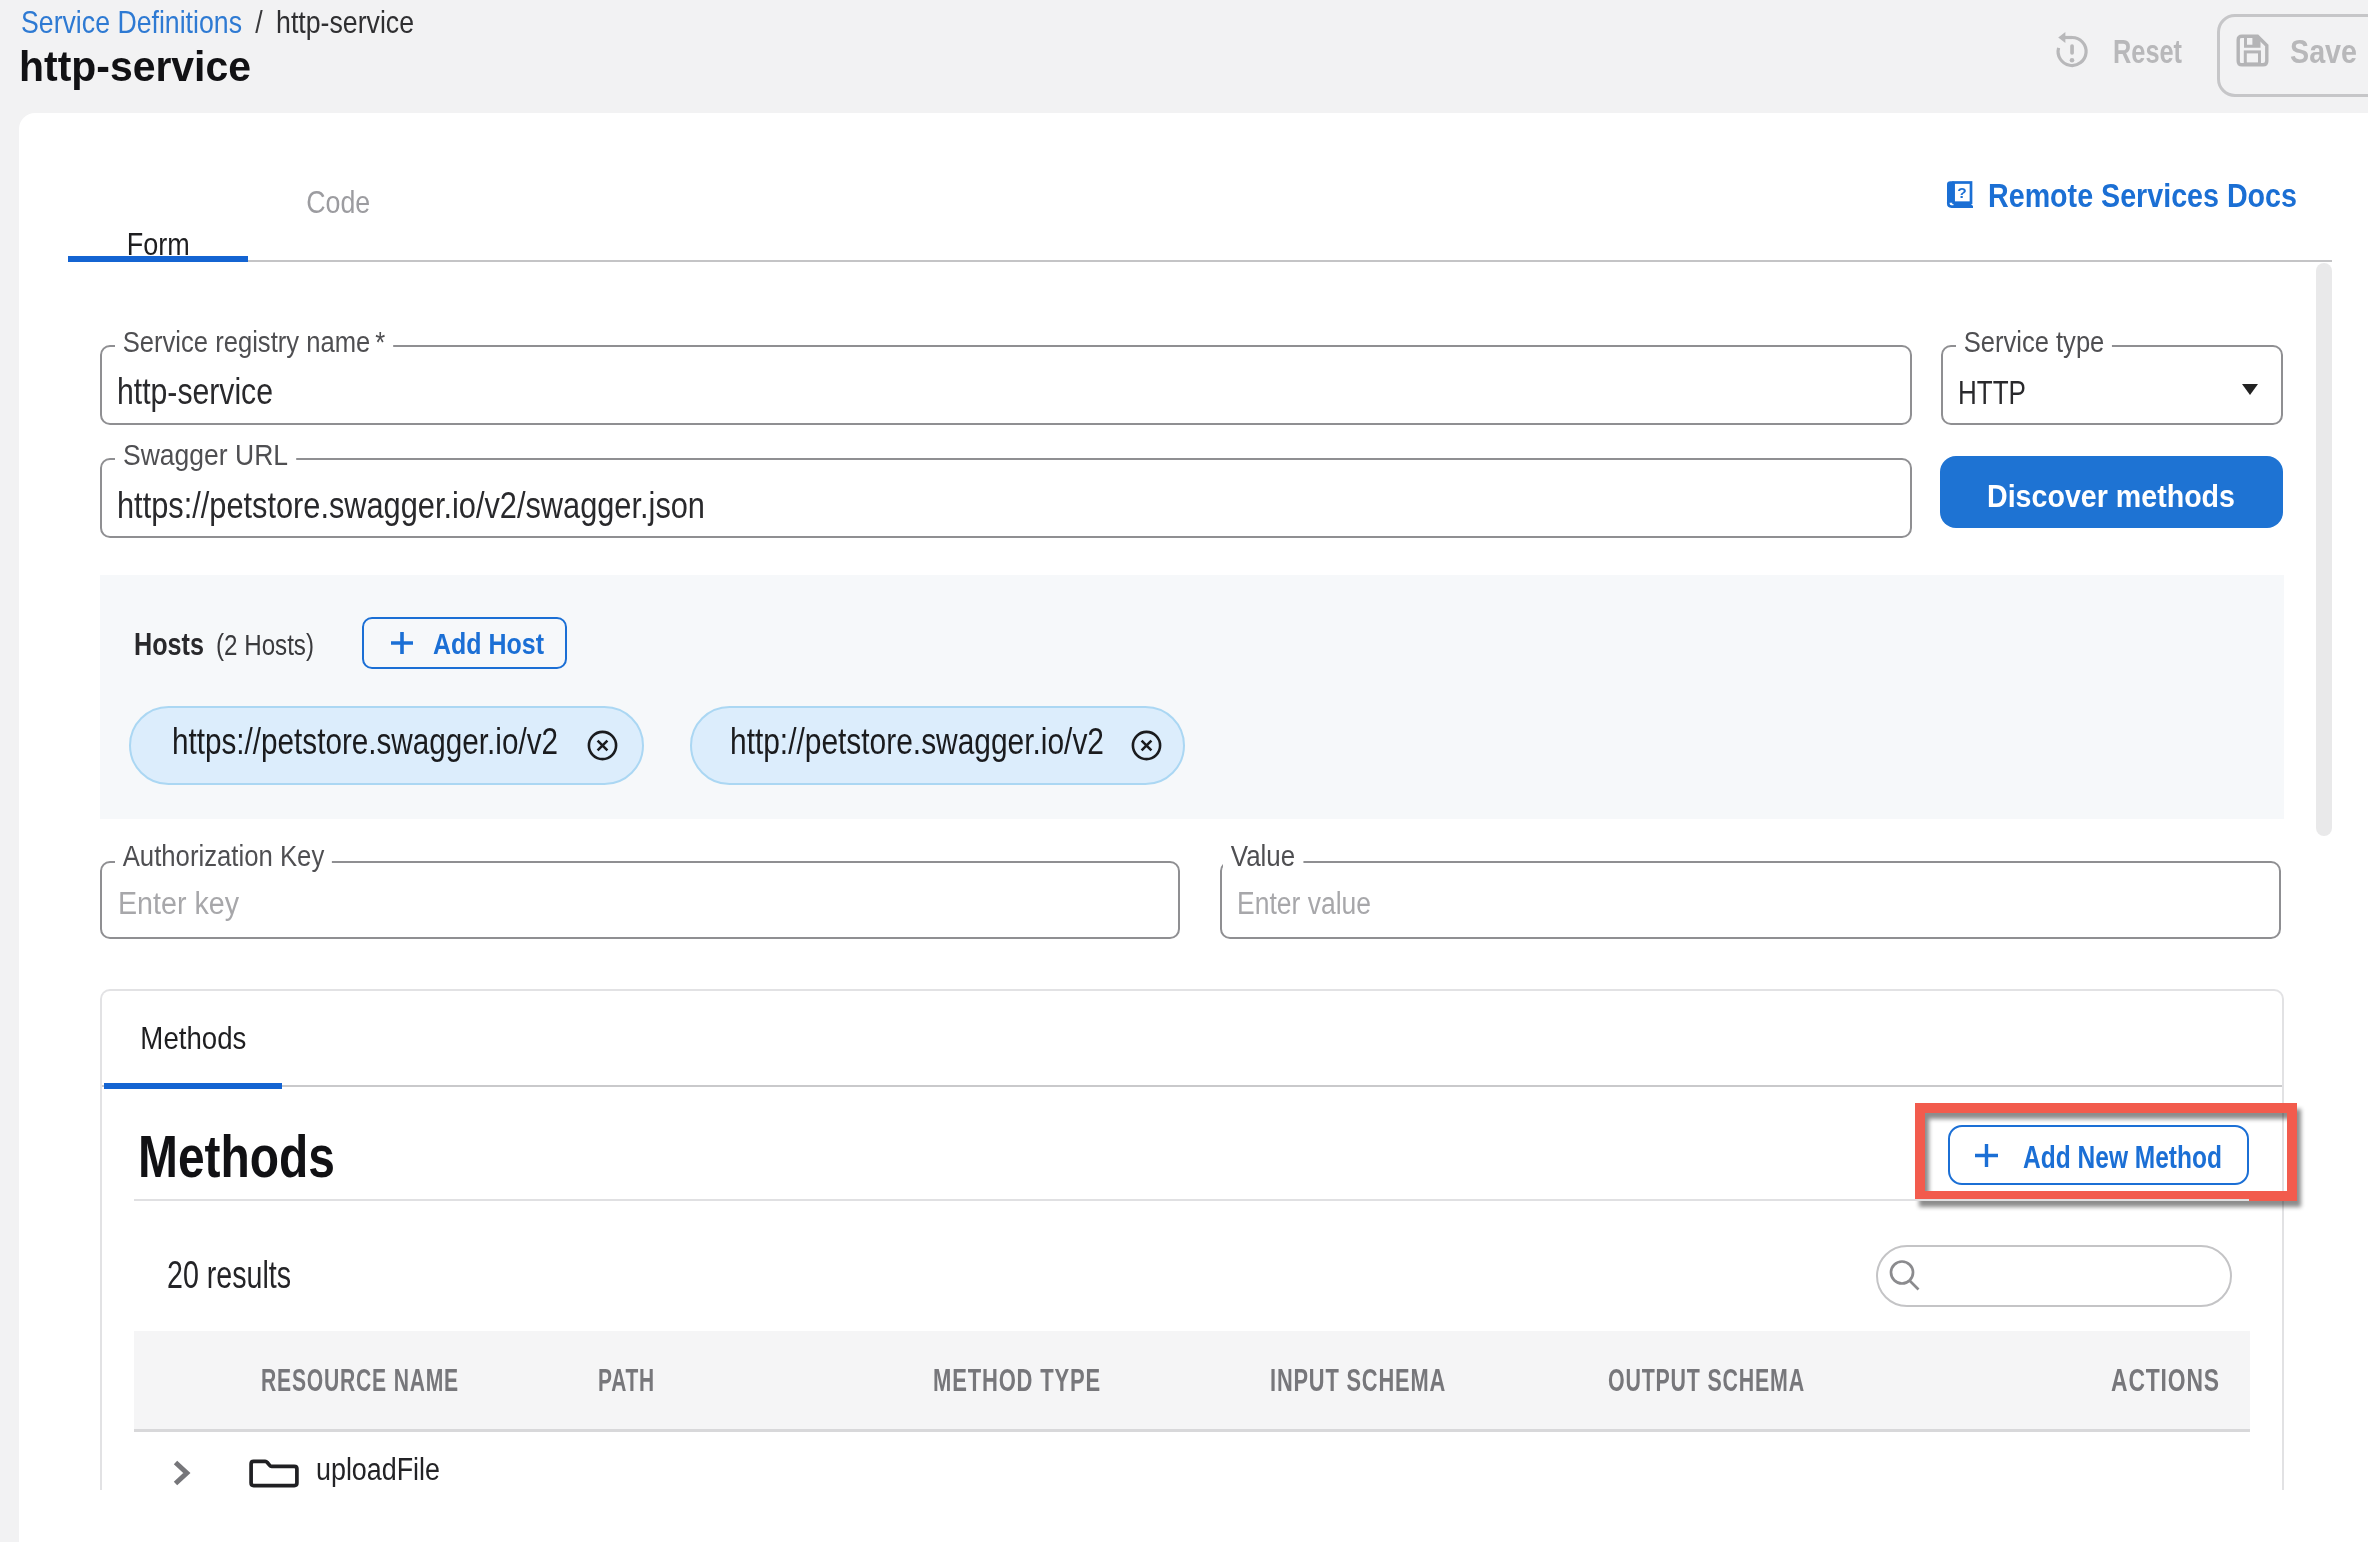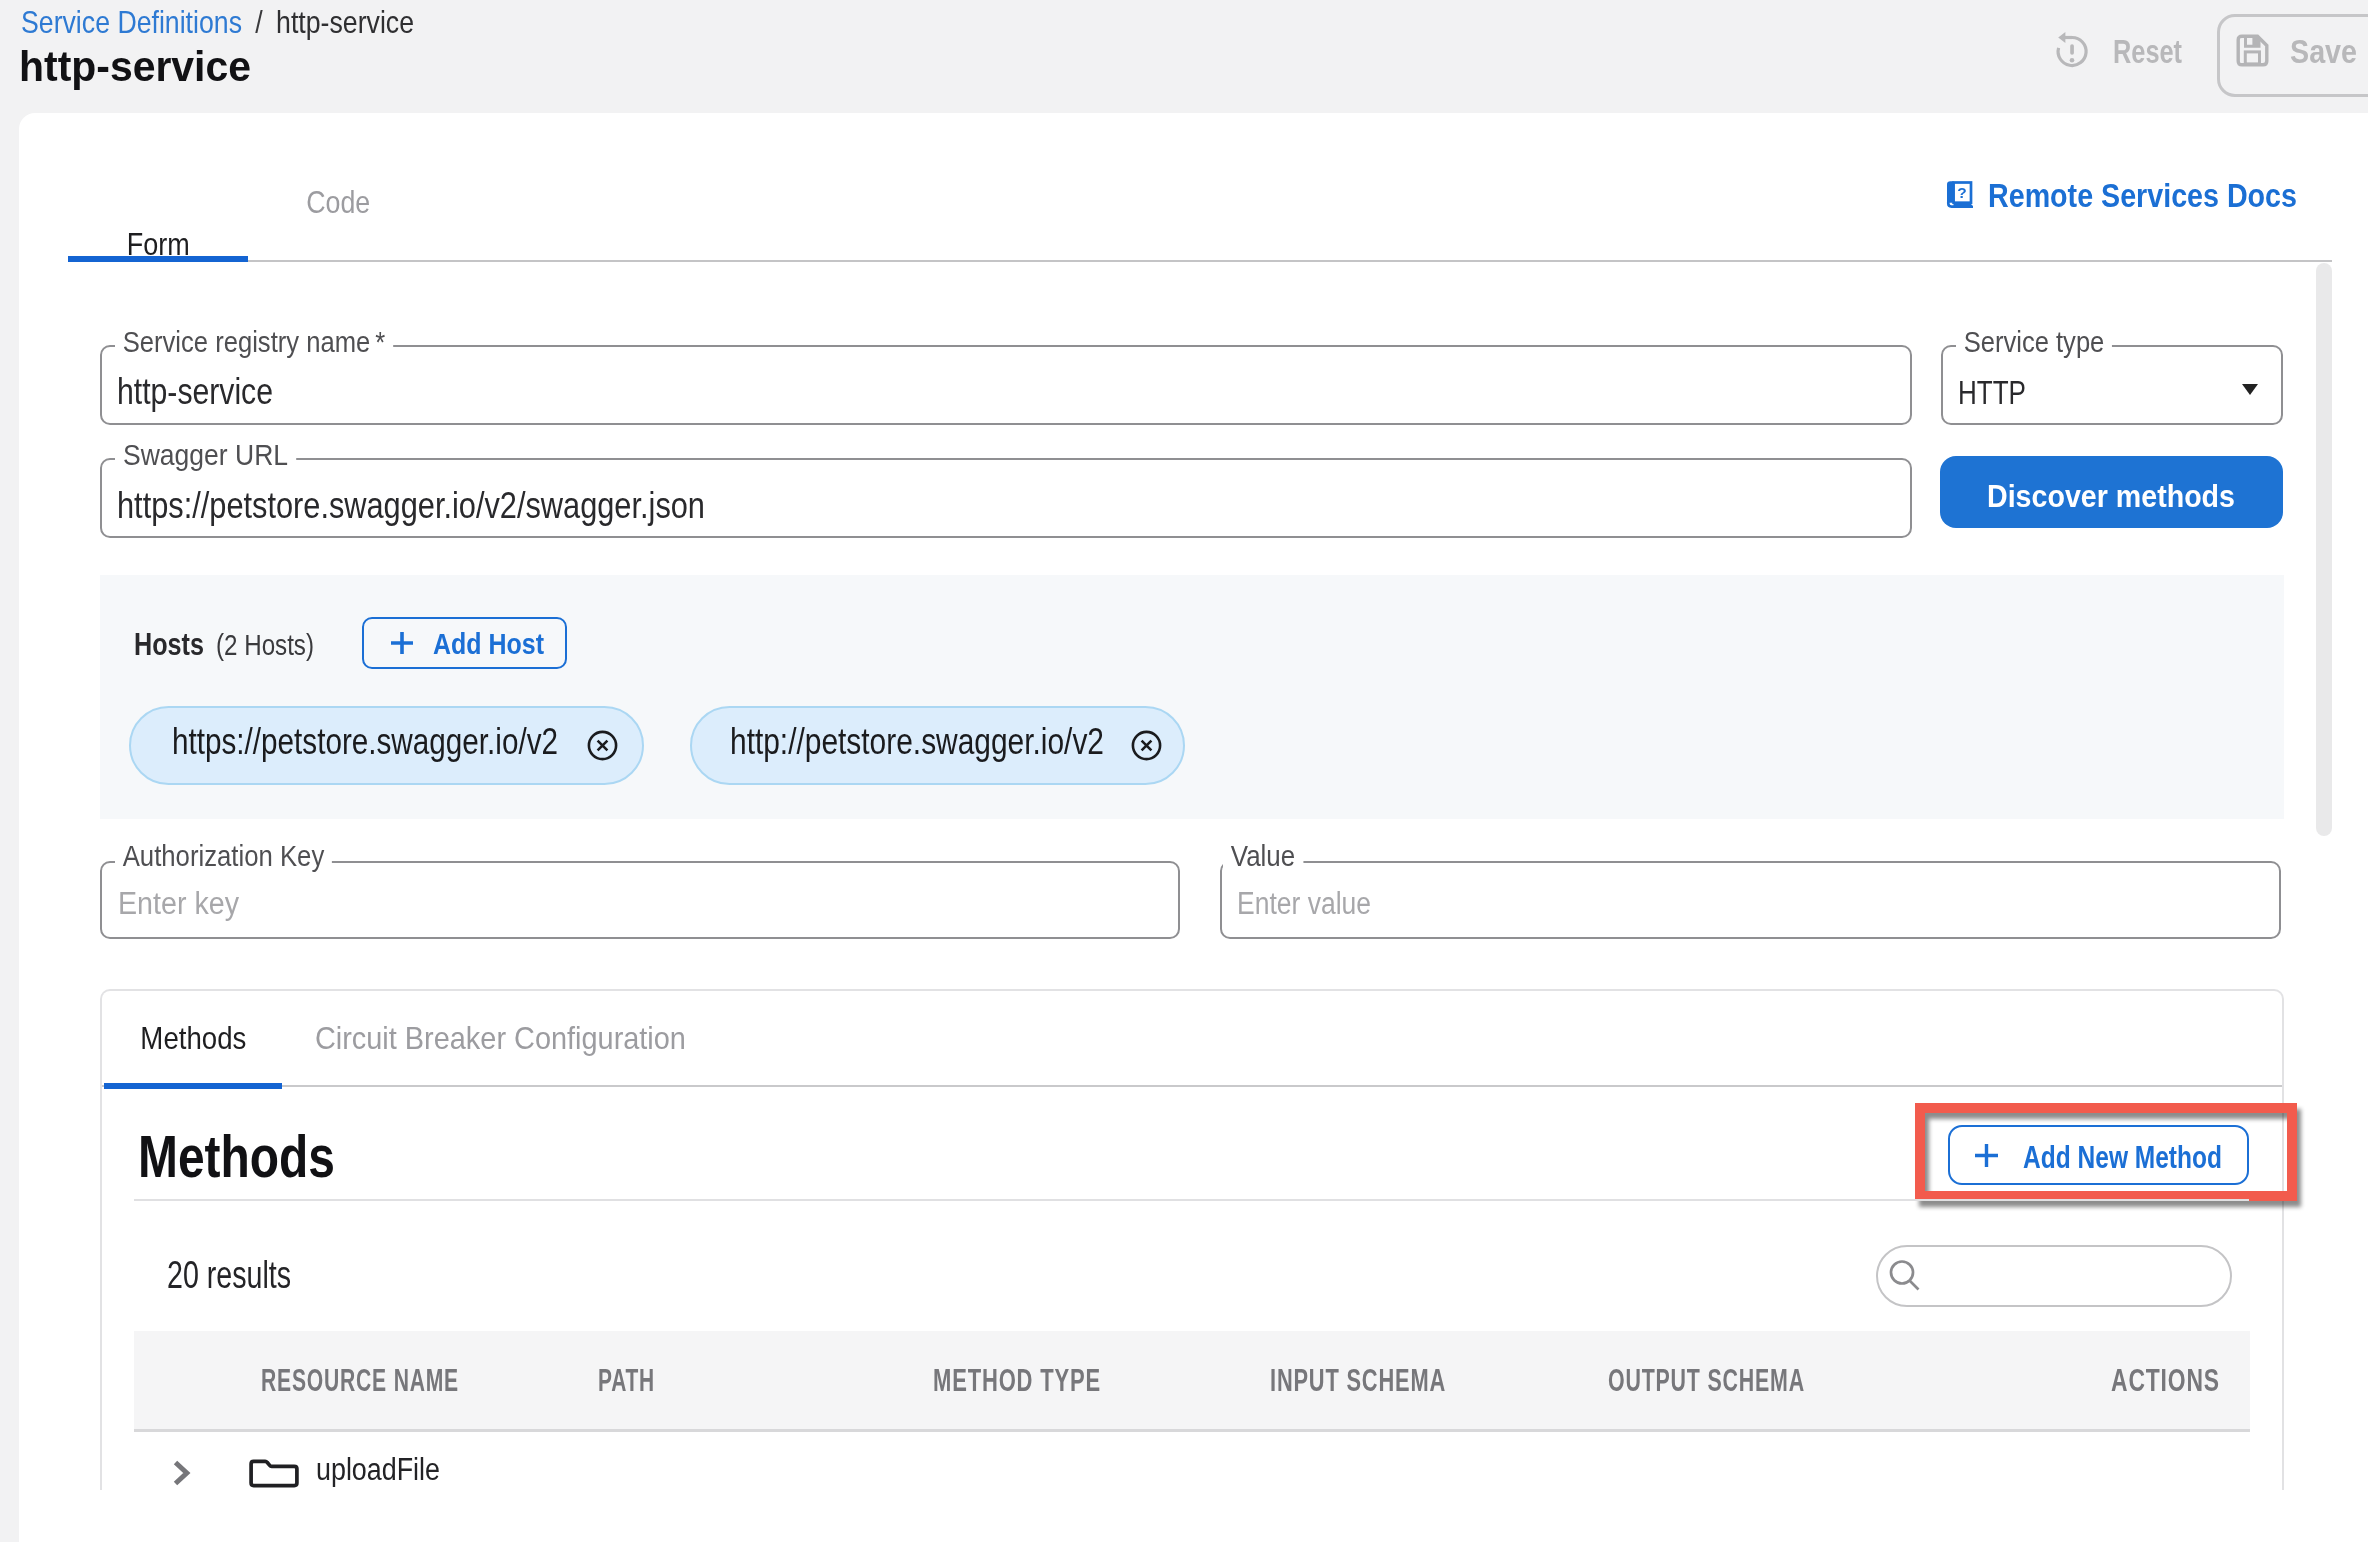--- a/index.html
+++ b/index.html
@@ -151,21 +151,20 @@
   <div class="box" style="left:100px; top:861px; width:1080px; height:78px;"></div>
   <div class="flabel" style="left: 115px; top: 839px; transform-origin: 0px 50%; transform: scaleX(0.8572);">Authorization Key</div>
   <div class="fplace" style="left: 118px; top: 886px; transform-origin: 0px 50%; transform: scaleX(0.924);">Enter key</div>
 
   <div class="box" style="left:1220px; top:861px; width:1061px; height:78px;"></div>
   <div class="flabel" style="left: 1223px; top: 839px; transform-origin: 0px 50%; transform: scaleX(0.8647);">Value</div>
   <div class="fplace" style="left: 1237px; top: 886px; transform-origin: 0px 50%; transform: scaleX(0.8544);">Enter value</div>
 
   <div class="abs" id="panel"></div>
   <div class="abs tabtext" id="tabmeth"><span style="display: inline-block; transform-origin: 50% 50%; transform: scaleX(0.8637);">Methods</span></div>
-  <div class="abs tabgray" id="tabcirc"><span style="display: inline-block; transform-origin: 50% 50%; transform: scaleX(0.903);">Circuit Breaker Configuration</span></div>
   <div class="abs" id="tabs2line"></div>
   <div class="abs" id="tabs2blue"></div>
 
   <div class="abs nw" id="h2methods" style="transform-origin: 0px 50%; transform: scaleX(0.7987);">Methods</div>
   <div class="abs" id="addnew"></div>
   <svg class="abs" style="left:1973px; top:1142px;" width="27" height="27" viewBox="0 0 27 27">
       <path d="M13.5 2 V25 M2 13.5 H25" stroke="#1b6fd5" stroke-width="3.4"></path>
     </svg>
   <div class="abs nw" style="left: 2023px; top: 1139px; font-size: 32px; font-weight: 700; color: rgb(27, 111, 213); transform-origin: 0px 50%; transform: scaleX(0.7668);">Add New Method</div>
   <div class="abs" id="redbox"></div>

